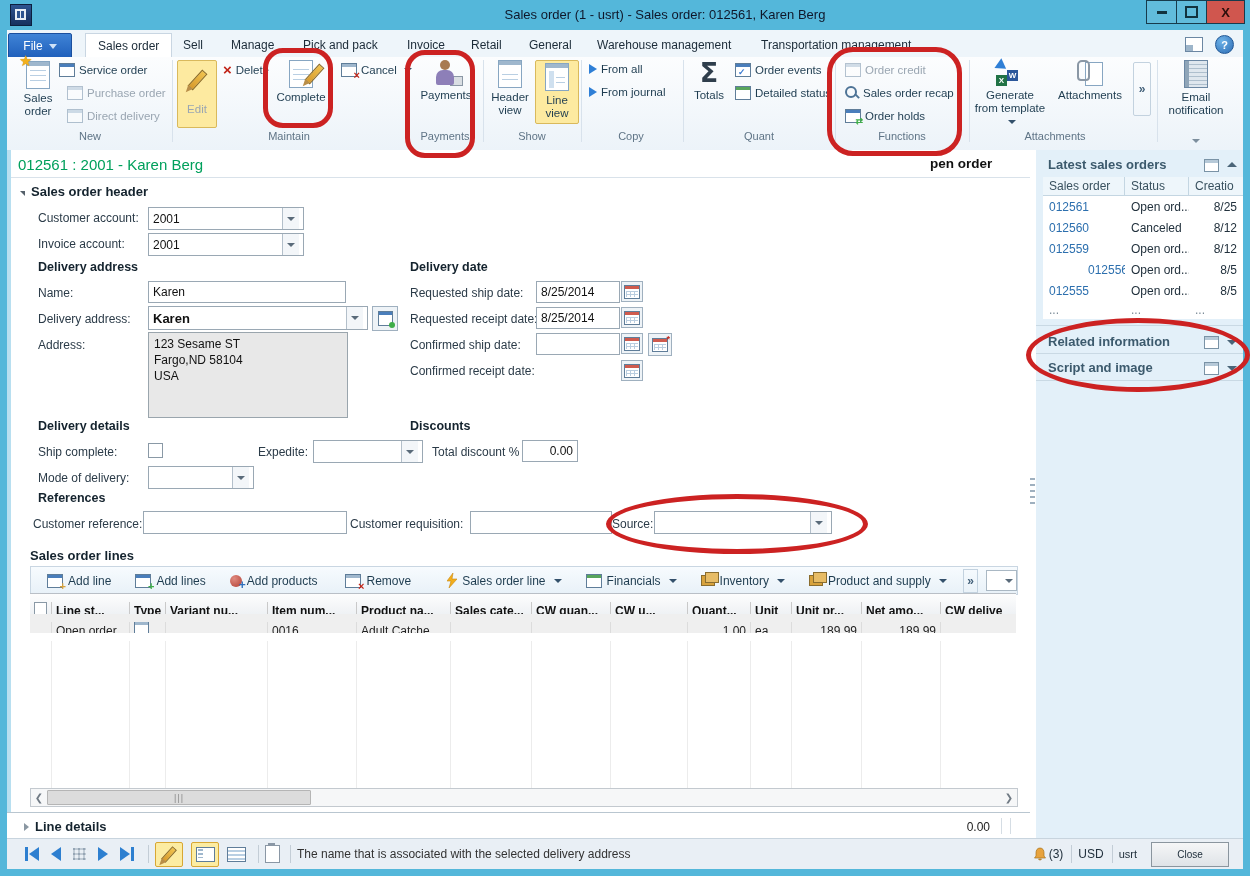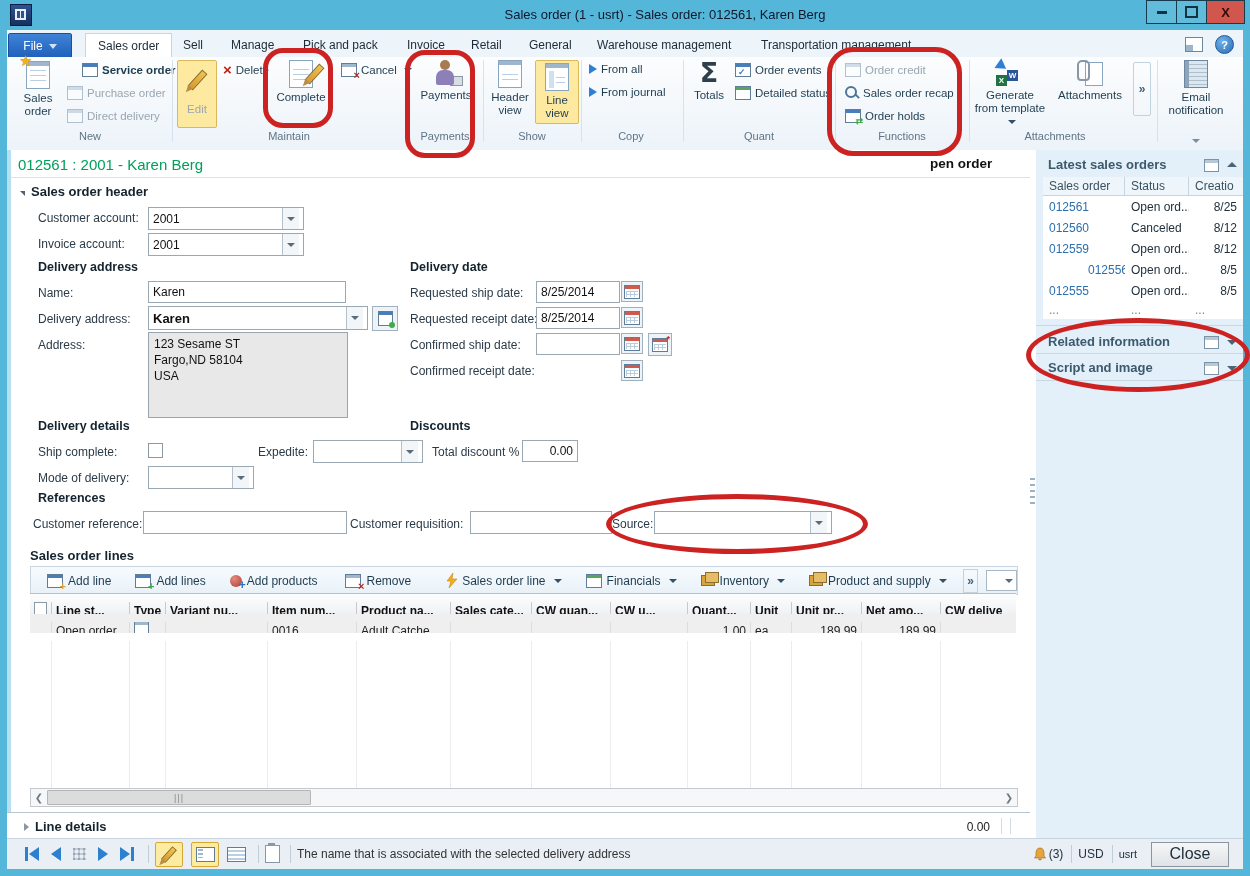--- a/index.html
+++ b/index.html
@@ -112,21 +112,21 @@
   .vsep{width:1px;height:18px;background:#c3cdd6;margin:0 6px;}
   .tri-nav-l{width:0;height:0;border-top:7px solid transparent;border-bottom:7px solid transparent;border-right:10px solid #2d7fd0;}
   .tri-nav-r{width:0;height:0;border-top:7px solid transparent;border-bottom:7px solid transparent;border-left:10px solid #2d7fd0;}
   .navbar-bar{width:3px;height:14px;background:#2d7fd0;}
   .ybox{width:26px;height:23px;background:#fceca2;border:1px solid #d8a733;border-radius:2px;display:flex;align-items:center;justify-content:center;}
   .ic-form{width:17px;height:13px;border:1px solid #5f7d99;background:#fff;position:relative;}
   .ic-form::after{content:"";position:absolute;left:1px;top:1px;width:5px;height:9px;background:repeating-linear-gradient(to bottom,#9fb7cd 0 2px,transparent 2px 4px);}
   .ic-list{width:17px;height:13px;border:1px solid #5f7d99;background:repeating-linear-gradient(to bottom,#fff 0 2px,#b9cfe3 2px 4px);}
   .ic-clipb{width:13px;height:16px;border:1px solid #8a97a5;background:#fff;position:relative;}
   .ic-clipb::after{content:"";position:absolute;left:2px;top:-3px;width:7px;height:3px;background:#8a97a5;}
-  .closebtn{width:76px;height:23px;border:1px solid #8a959e;background:linear-gradient(#f5f6f7,#dfe3e7);display:flex;align-items:center;justify-content:center;font-size:16px;color:#1b2b38;}
+  .closebtn{width:76px;height:23px;border:1px solid #8a959e;background:linear-gradient(#f5f6f7,#dfe3e7);display:flex;align-items:center;justify-content:center;font-size:10px;color:#1b2b38;}
   .griddots{width:13px;height:12px;background:repeating-linear-gradient(to right,#b6c3ce 0 2px,transparent 2px 5px),repeating-linear-gradient(to bottom,#b6c3ce 0 2px,transparent 2px 5px);background-blend-mode:multiply;opacity:.8;}
   
   .anno{border:5px solid #cc2222;pointer-events:none;z-index:50;}
   .rrect{border-radius:20px;}
   .rell{border-radius:50%;}
 </style>
 </head>
 <body>
 
 <div id="app">
@@ -170,21 +170,21 @@
     <div class="abs rbig" style="left:8px;top:4px;width:46px;">
       <span class="ic-doc" style="width:22px;height:26px;">
           <span class="tb"></span>
           <span class="l1"></span>
           <span class="l2"></span>
           <span class="l3"></span>
           <span class="ic-star" style="left:-8px;top:-8px;">★</span>
         </span>
       <span class="cap">Sales order</span>
     </div>
-    <div class="abs rsmall" style="left:75px;top:6px;font-weight:bold;">
+    <div class="abs rsmall" style="left:52px;top:6px;">
         <span class="ic-mini blue">
           <span class="tb"></span>
         </span>
         <span>Service order</span>
       </div>
     <div class="abs rsmall disabled" style="left:60px;top:29px;">
         <span class="ic-mini">
           <span class="tb"></span>
         </span>
         <span>Purchase order</span>

